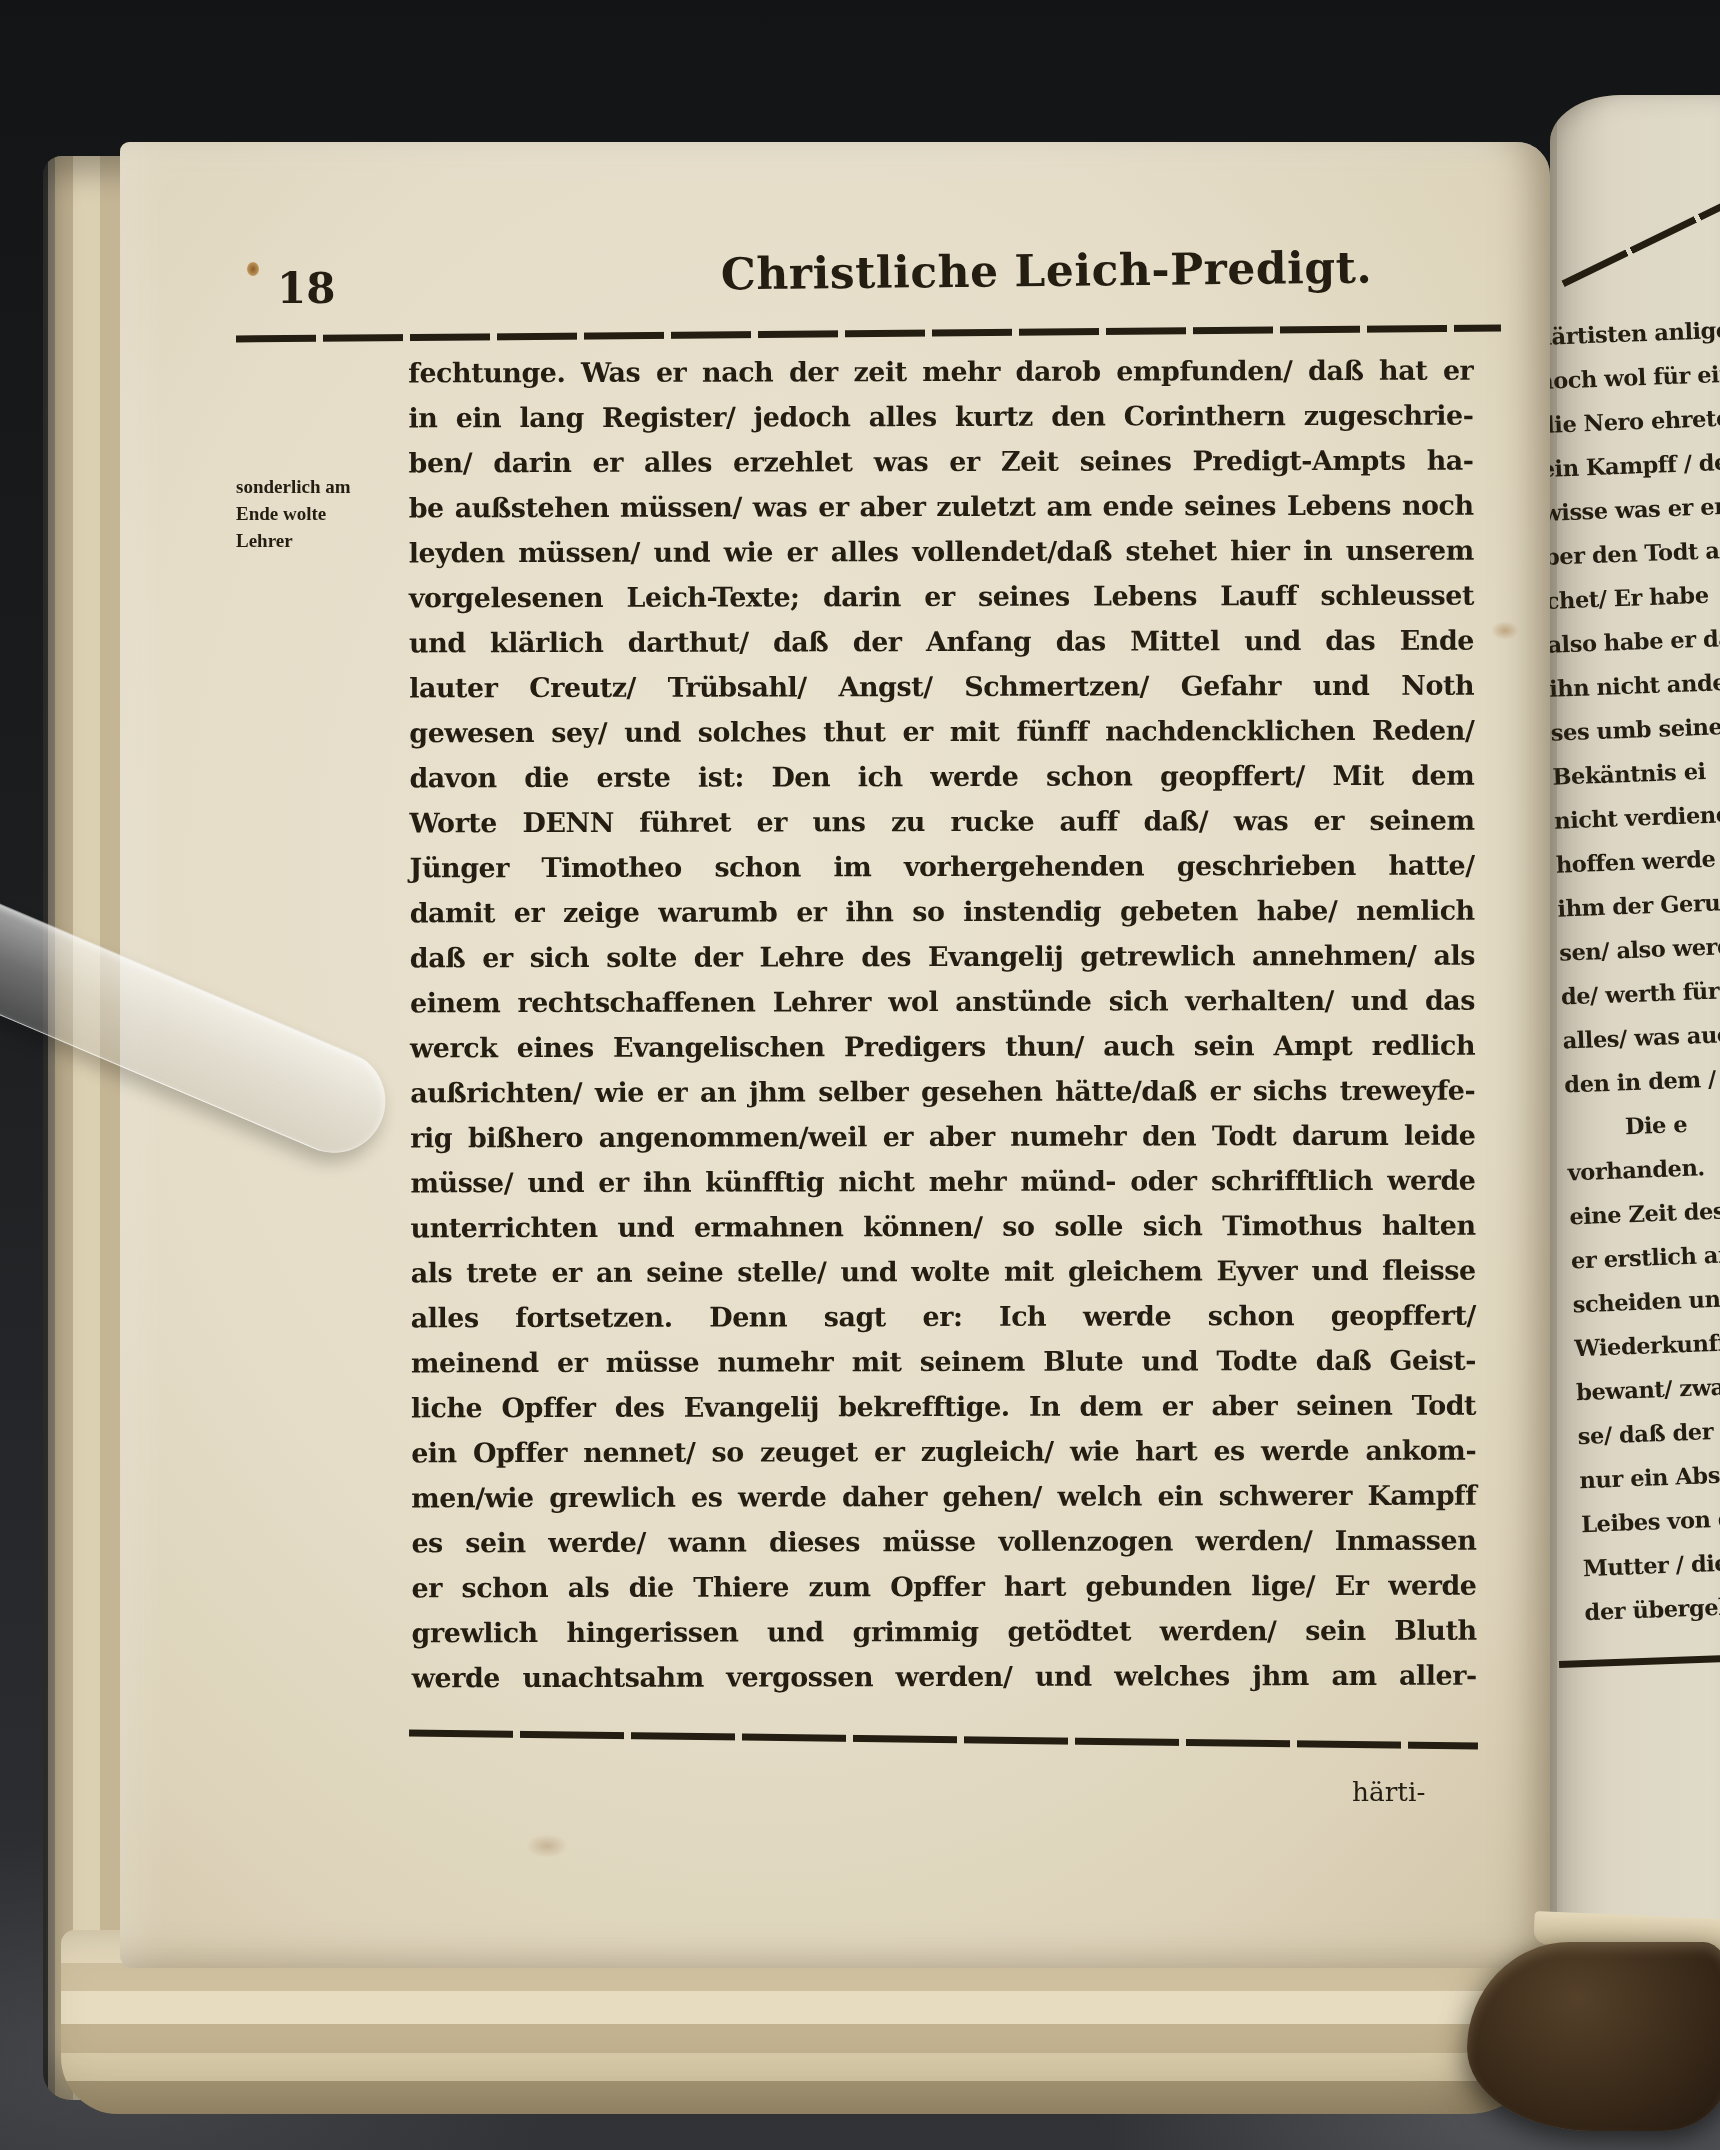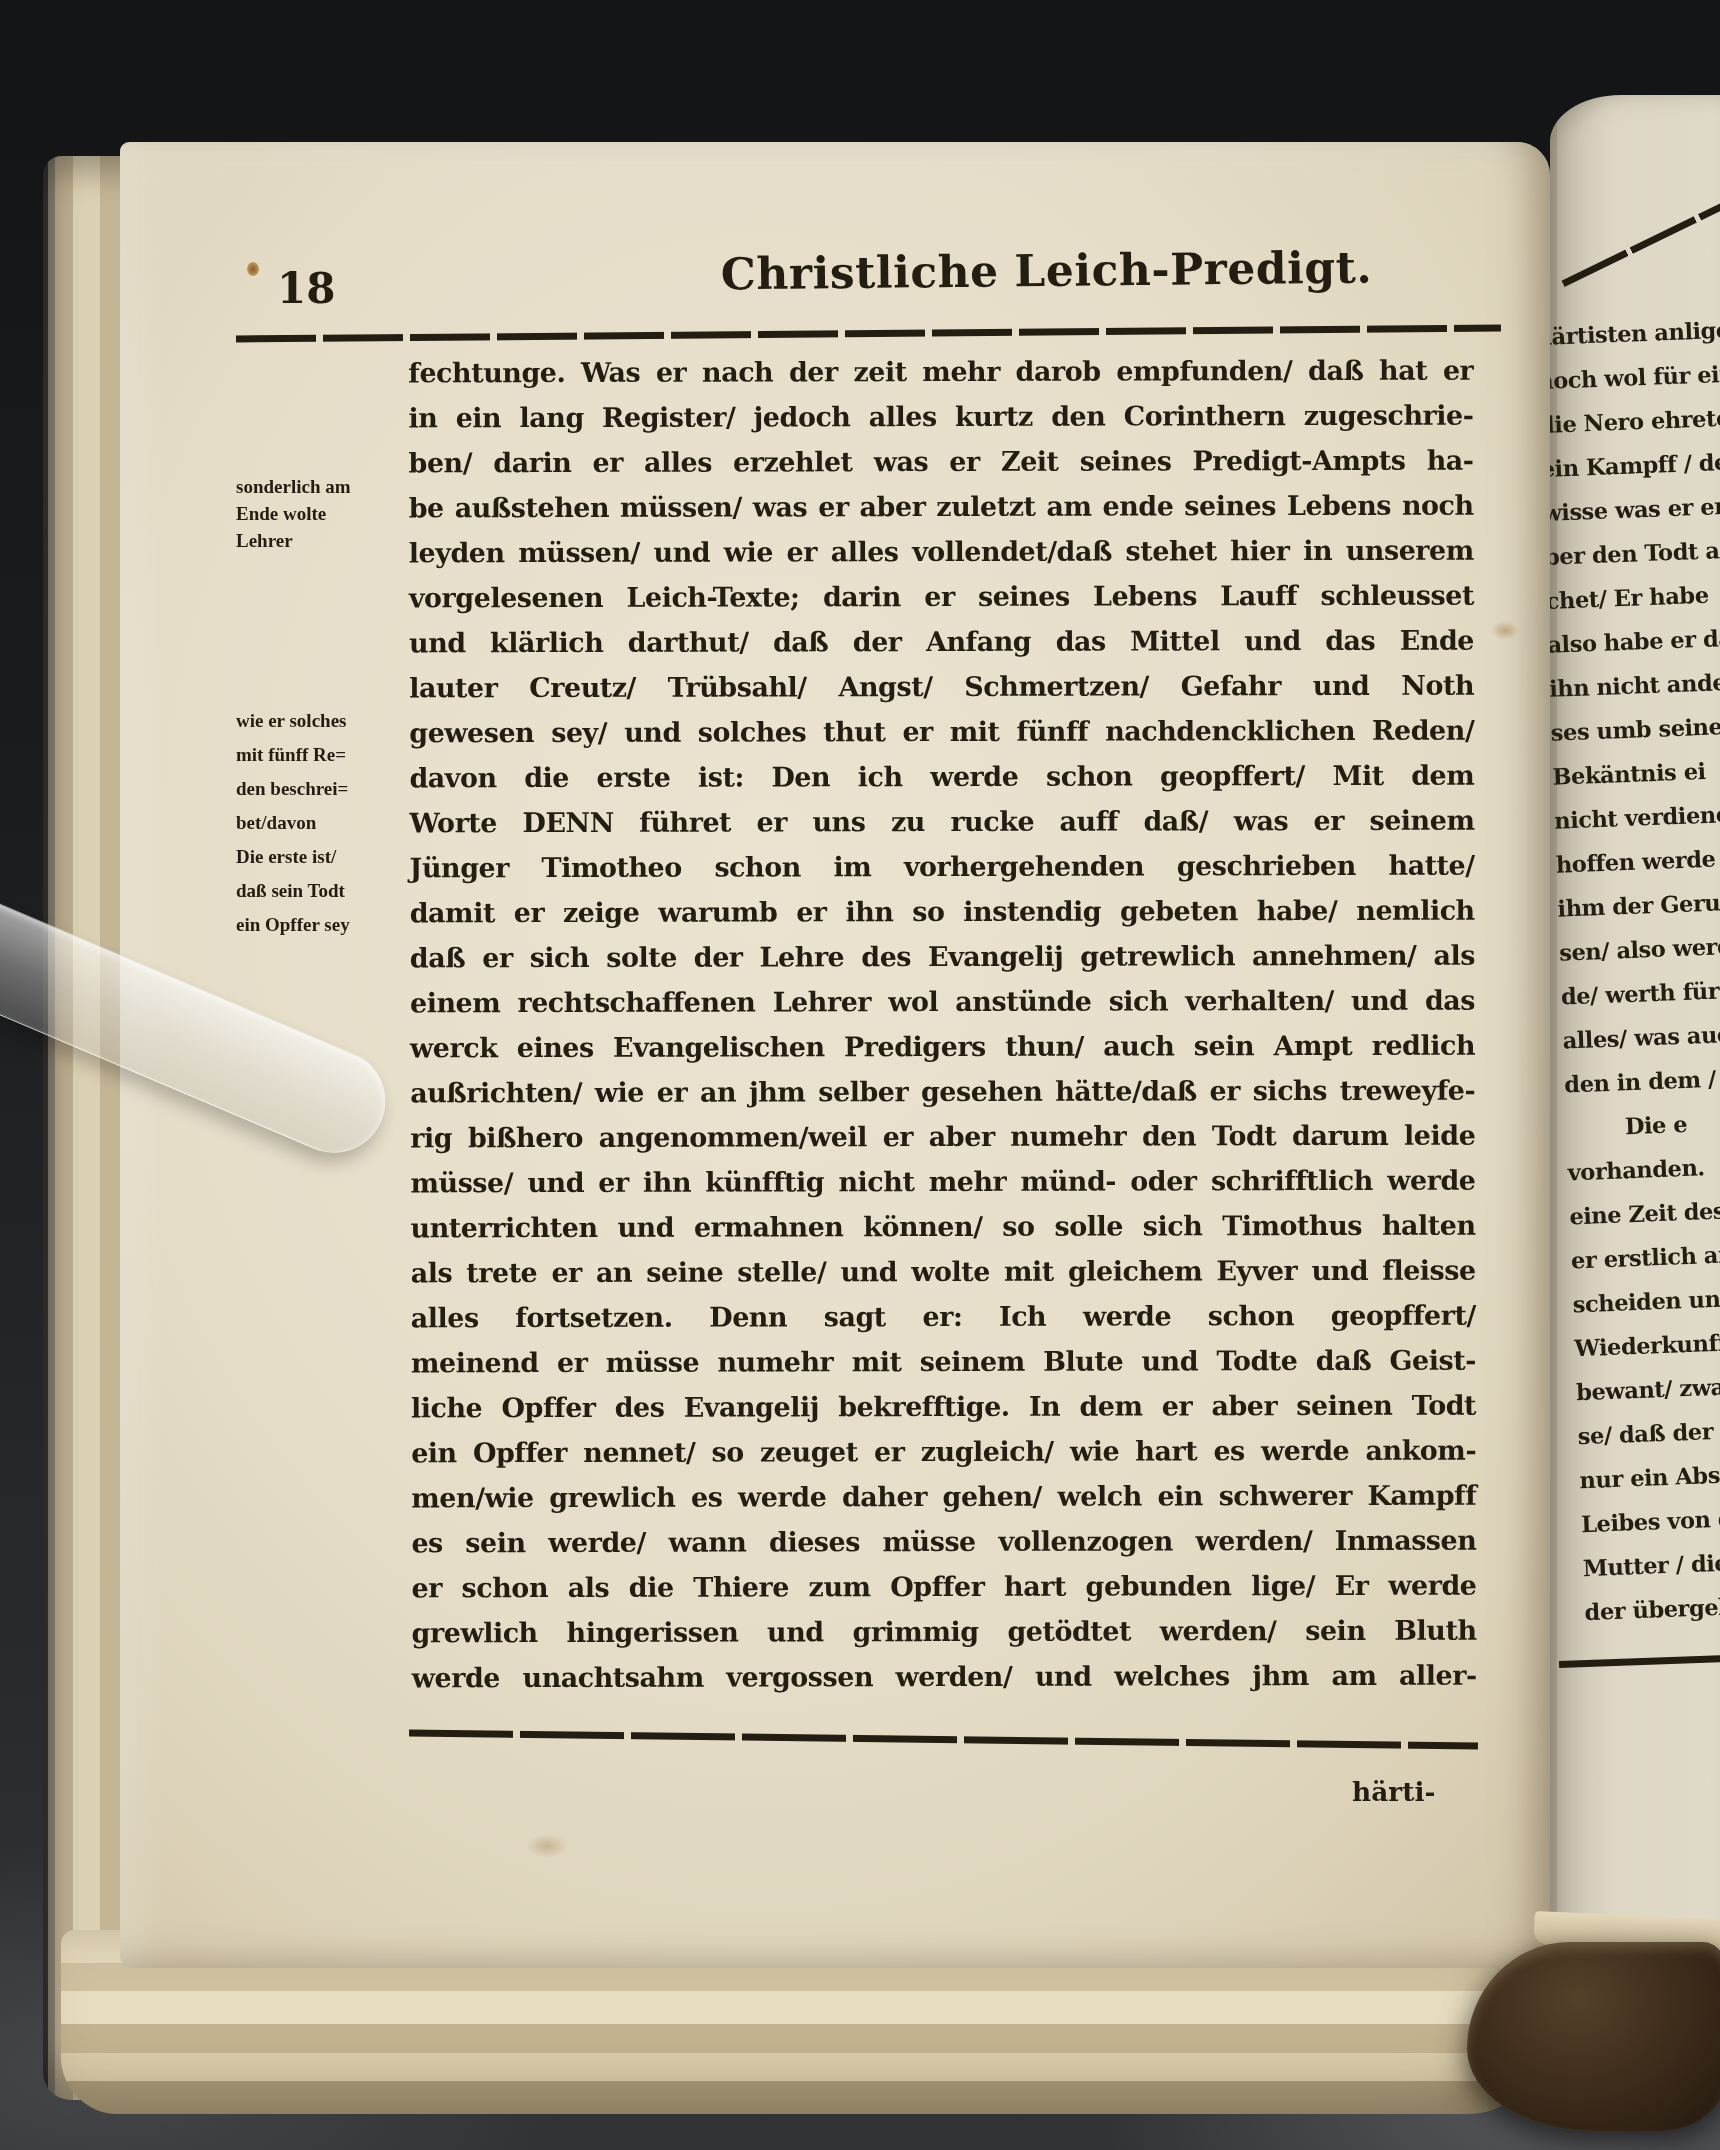--- a/index.html
+++ b/index.html
@@ -36,21 +36,21 @@
     height:7px;position:absolute;}
   .header-rule{left:116px;top:188px;width:1265px;transform:rotate(-.5deg);}
   .footer-rule{left:289px;top:1594px;width:1069px;transform:rotate(.7deg);
     background:repeating-linear-gradient(90deg,#241d12 0 104px,rgba(36,29,18,0) 104px 111px);}
   .margin-note{position:absolute;left:116px;width:179px;font-size:19px;font-weight:700;font-family:Liberation Serif, serif;}
   .note1{top:331px;} .note1 .mline{height:27px;line-height:27px;}
   .note2{top:562px;} .note2 .mline{height:34px;line-height:34px;}
   .body-text{position:absolute;left:290px;top:207px;width:1065px;transform:rotate(-.15deg);}
   .bline{height:45px;line-height:45px;font-size:27px;font-weight:700;letter-spacing:-0.5px;
     text-align:justify;text-align-last:justify;white-space:nowrap;}
-  .catchword{position:absolute;left:1232px;top:1634px;font-size:26.4px;font-weight:700;text-align:center;}
+  .catchword{position:absolute;left:1232px;top:1634px;font-size:26.4px;font-weight:400;text-align:center;}
   .stain{position:absolute;border-radius:50%;pointer-events:none;}
   .stain1{left:127px;top:120px;width:12.3px;height:14px;background:radial-gradient(#8a5a28,#b88f55 60%,rgba(184,143,85,0));}
   .stain2{left:1371px;top:479px;width:28px;height:19px;background:radial-gradient(rgba(160,120,70,.5),rgba(160,120,70,0) 70%);}
   .stain3{left:406px;top:1692px;width:42px;height:23.6px;background:radial-gradient(rgba(150,115,70,.35),rgba(150,115,70,0) 70%);}
   
   .right-page{position:absolute;left:1550px;top:95px;width:170px;height:1885px;overflow:hidden;
     border-radius:71px 0 0 11.3px / 47px 0 0 11.3px;
     background:linear-gradient(90deg,#b9b2a0 0 6.6px,#cfc8b7 6.6px 26px,#ddd6c5 61px,#e0dac9 100%);
     box-shadow:inset 14px 0 28px -9.4px rgba(70,60,45,.5);}
   .rp-rule-top{position:absolute;left:2.8px;top:142px;width:198px;height:7px;transform:rotate(-26deg);
@@ -85,29 +85,20 @@
 
   <div class="main-page">
     <span class="pagenum ink">18</span>
     <span class="running-title ink">Christliche Leich-Predigt.</span>
     <div class="rule header-rule"></div>
 
     <div class="margin-note note1 ink">
         <div class="mline">sonderlich am</div>
         <div class="mline">Ende wolte</div>
         <div class="mline">Lehrer</div>
-      </div>
-    <div class="margin-note note2 ink">
-        <div class="mline">wie er solches</div>
-        <div class="mline">mit fünff Re=</div>
-        <div class="mline">den beschrei=</div>
-        <div class="mline">bet/davon</div>
-        <div class="mline">Die erste ist/</div>
-        <div class="mline">daß sein Todt</div>
-        <div class="mline">ein Opffer sey</div>
       </div>
 
     <div class="body-text ink">
         <div class="bline">fechtunge. Was er nach der zeit mehr darob empfunden/ daß hat er</div>
         <div class="bline">in ein lang Register/ jedoch alles kurtz den Corinthern zugeschrie-</div>
         <div class="bline">ben/ darin er alles erzehlet was er Zeit seines Predigt-Ampts ha-</div>
         <div class="bline">be außstehen müssen/ was er aber zuletzt am ende seines Lebens noch</div>
         <div class="bline">leyden müssen/ und wie er alles vollendet/daß stehet hier in unserem</div>
         <div class="bline">vorgelesenen Leich-Texte; darin er seines Lebens Lauff schleusset</div>
         <div class="bline">und klärlich darthut/ daß der Anfang das Mittel und das Ende</div>

